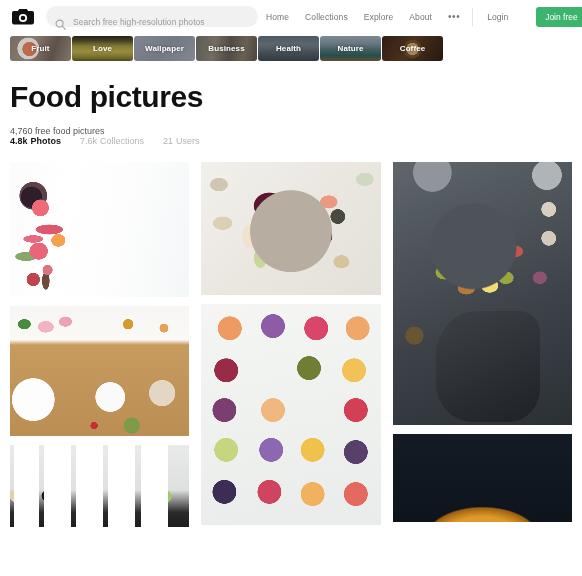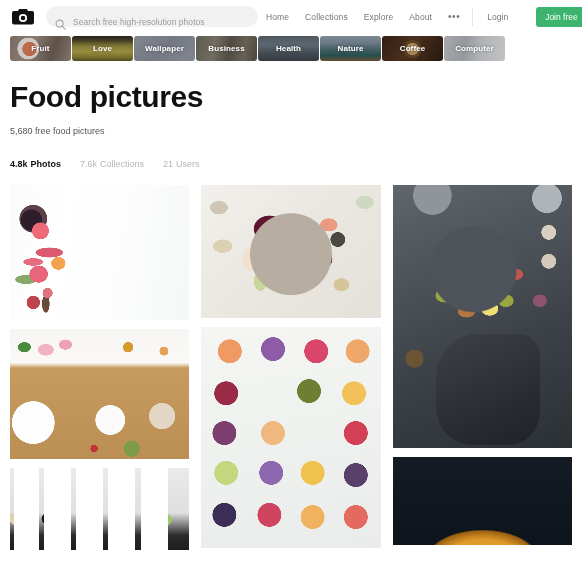--- a/index.html
+++ b/index.html
@@ -185,21 +185,20 @@
     color: #111111;
     letter-spacing: -.4px;
     line-height: 1.05;
   }
   .subtitle {
     margin-top: 13px;
     font-size: 9px;
     color: #555555;
   }
   .stats {
-    margin-top: 23px;
     display: flex;
     align-items: baseline;
     gap: 19px;
   }
   .stat {
     font-size: 9px;
     color: #b4b4b4;
     cursor: pointer;
     white-space: nowrap;
   }
@@ -431,30 +430,25 @@
   <div class="pill">
     <span class="pbg bg-nature"></span>
     <span class="ptint"></span>
     <span class="plabel">Nature</span>
   </div>
   <div class="pill">
     <span class="pbg bg-coffee"></span>
     <span class="ptint"></span>
     <span class="plabel">Coffee</span>
   </div>
-  <div class="pill">
-    <span class="pbg bg-computer"></span>
-    <span class="ptint"></span>
-    <span class="plabel">Computer</span>
-  </div>
 </div>
 
 <div class="titleblock">
   <h1 class="page-title">Food pictures</h1>
-  <div class="subtitle">5,680 free food pictures</div>
+  <div class="subtitle">4,760 free food pictures</div>
 
   <div class="stats">
     <div class="stat active">
       <span class="num">4.8k</span><span>Photos</span>
     </div>
     <div class="stat">
       <span class="num">7.6k</span><span>Collections</span>
     </div>
     <div class="stat">
       <span class="num">21</span><span>Users</span>

